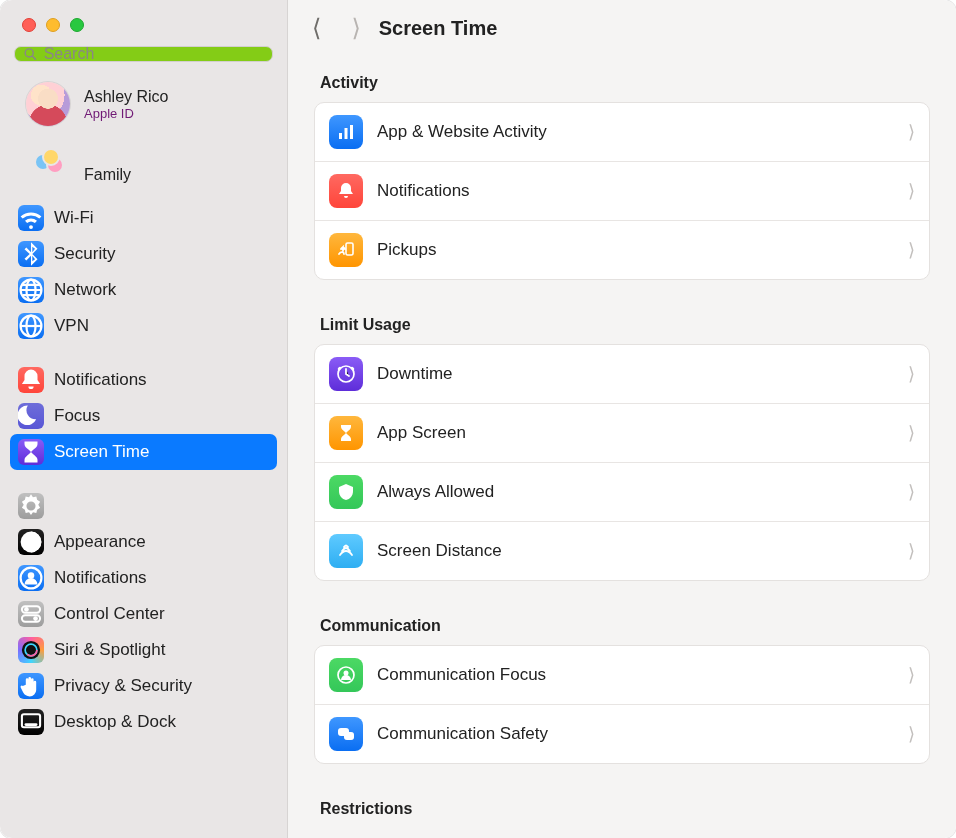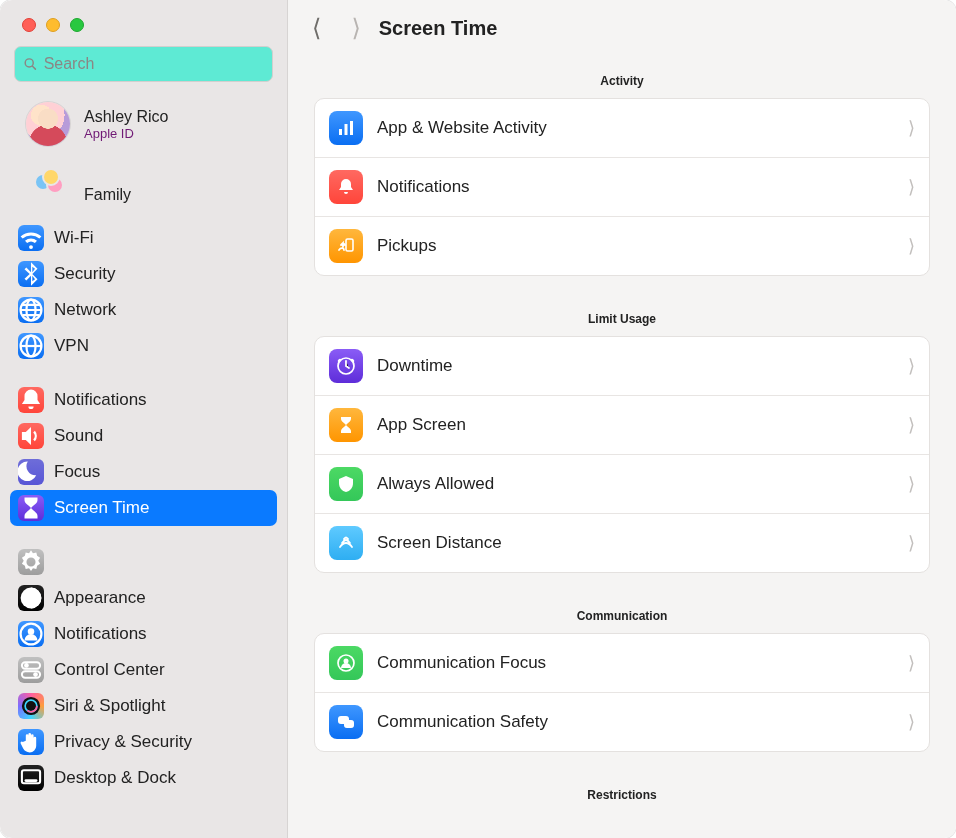--- a/index.html
+++ b/index.html
@@ -34,23 +34,23 @@
     gap: 10px;
     padding: 18px 0 14px 22px;
   }
   .dot { width: 14px; height: 14px; border-radius: 50%; }
   .dot.red { background: #ff5f57; border:1px solid #e14138;}
   .dot.yellow { background: #febc2e; border:1px solid #dfa021;}
   .dot.green { background: #28c840; border:1px solid #1fa831;}
   .search-wrap { padding: 0 14px 10px 14px; }
   .search {
     width: 100%;
-    height: 36px;
+    height: 16px;
     border-radius: 7px;
-    background: #5eead4;
+    background: #84cc16;
     border: 1px solid #d2cfce;
     display: flex;
     align-items: center;
     padding: 0 8px;
     color: #8a8785;
     font-size: 16px;
     gap: 6px;
   }
   .search input {
     border: none; background: transparent; outline: none;
@@ -118,23 +118,22 @@
   }
   .main-header{
     display:flex;align-items:center;gap:18px;
     padding:14px 18px 10px 24px;
   }
   .nav-arrows{display:flex;gap:30px;color:#b8b4b1;font-size:24px;}
   .nav-arrows .enabled{color:#6f6d6a;}
   .title{font-size:20px;font-weight:700;color:#222;}
   .section{padding:4px 26px 14px 26px;}
   .section-label{
-    font-size:12px;font-weight:700;color:#222;
+    font-size:16px;font-weight:700;color:#222;
     padding:18px 6px 10px 6px;
-    text-align:center;
   }
   .card{
     background:#fff;border:1px solid #e4e1df;border-radius:10px;
     overflow:hidden;
   }
   .row{
     display:flex;align-items:center;gap:14px;
     padding:12px 14px;font-size:17px;color:#222;
     border-top:1px solid #e8e5e3;
   }
@@ -337,28 +336,20 @@
     <div class="side-group sep" id="sg2">
           <div class="side-item">
       <div class="side-icon bg-red">
               <svg viewBox="0 0 20 20">
                 <use href="#g-bell"></use>
               </svg>
             </div>
       <div class="side-label">Notifications</div>
           </div>
           <div class="side-item">
-      <div class="side-icon bg-red">
-              <svg viewBox="0 0 20 20">
-                <use href="#g-speaker"></use>
-              </svg>
-            </div>
-      <div class="side-label">Sound</div>
-          </div>
-          <div class="side-item">
       <div class="side-icon bg-indigo">
               <svg viewBox="0 0 20 20">
                 <use href="#g-moon"></use>
               </svg>
             </div>
       <div class="side-label">Focus</div>
           </div>
           <div class="side-item selected">
       <div class="side-icon bg-screen">
               <svg viewBox="0 0 20 20">

